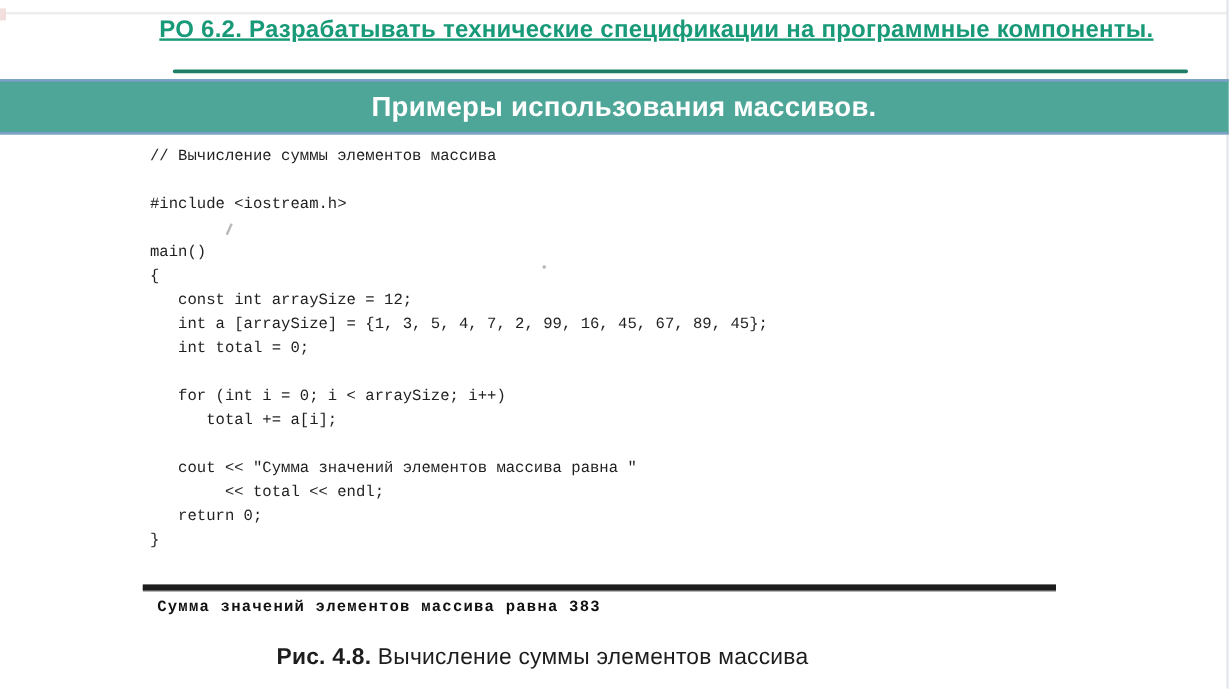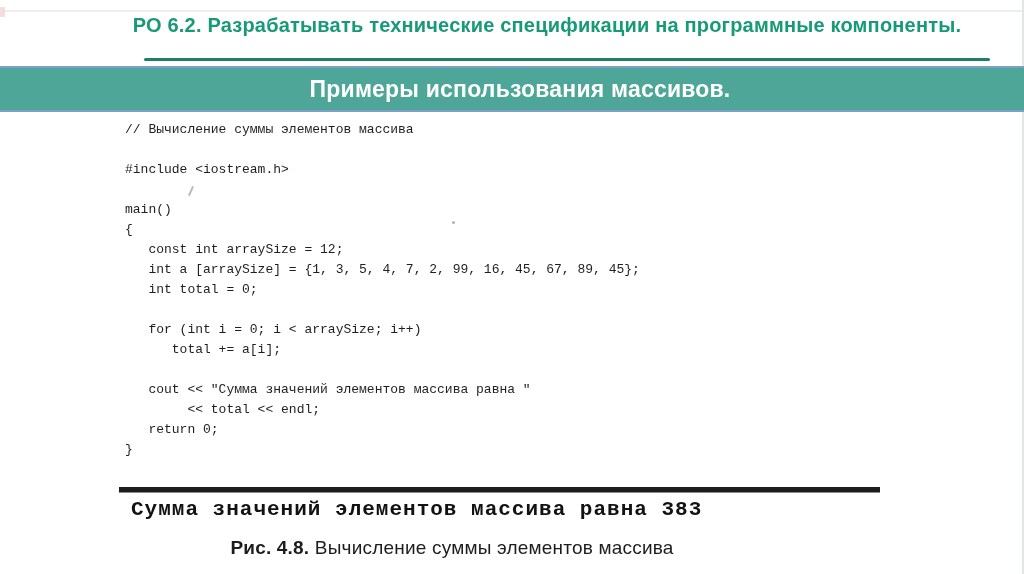--- a/index.html
+++ b/index.html
@@ -17,21 +17,21 @@
     background:#f3dede;
   }
   .right-edge {
     position:absolute; top:0; right:0; width:2px; height:574px;
     background:#e2e5e9;
   }
   .header-title {
     position:absolute; top:14px; left:70px; width:954px;
     text-align:center;
     color:var(--header_green,#189a78);
-    font-size:20px; font-weight:bold; letter-spacing:0.2px;
+    font-size:20px; font-weight:bold; letter-spacing:0.2px;text-decoration:underline;
   }
   .header-rule {
     position:absolute; top:58px; left:144px; width:846px; height:3px;
     background:var(--rule_green,#1e7e66); border-radius:2px;
   }
   .banner {
     position:absolute; top:66px; left:0; width:1024px; height:46px;
     box-sizing:border-box;
     background:var(--banner_teal,#4da697);
     border-top:2px solid var(--banner_border_blue,#7e9fc7);
@@ -57,21 +57,21 @@
     background:#b3b3b3; border-radius:50%;
   }
   .output-rule {
     position:absolute; top:487px; left:119px; width:761px; height:5px;
     background:#1c1c1c;
     box-shadow:0 1px 0 #8a8a8a;
   }
   .output-line {
     position:absolute; top:498px; left:131px;
     font-family:"Liberation Mono", monospace;
-    font-size:21px; font-weight:bold; letter-spacing:1px; color:#121212;
+    font-size:13px; font-weight:bold; letter-spacing:1px; color:#121212;
     white-space:pre;
   }
   .figure-caption {
     position:absolute; top:537px; left:0; width:904px;
     text-align:center; font-size:19px; color:#1d1d1d; letter-spacing:0.2px;
   }
   .caption-bold { font-weight:bold; }
 </style>
 </head>
 <body>

